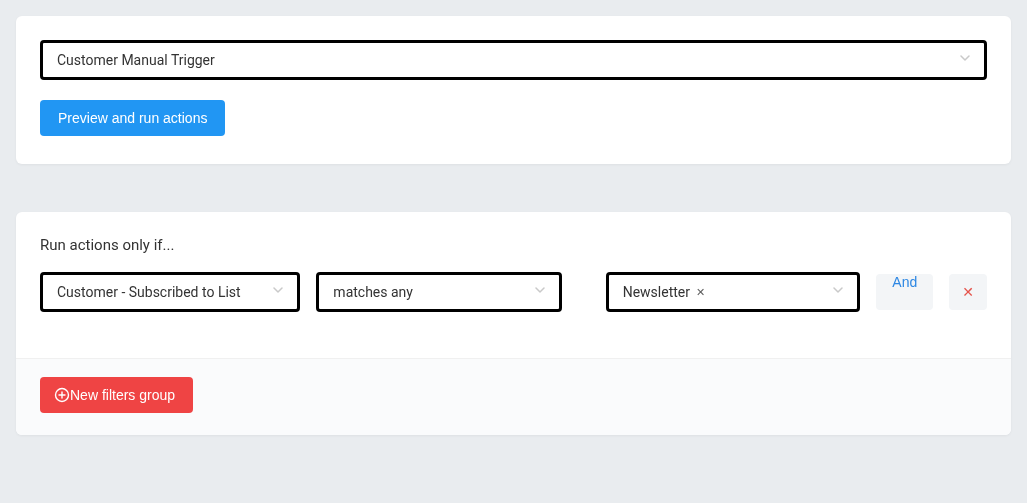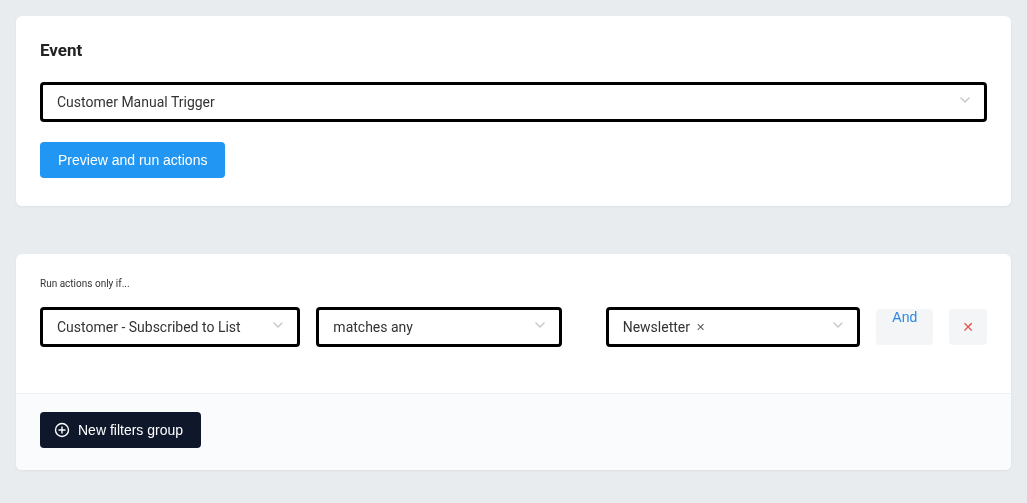--- a/index.html
+++ b/index.html
@@ -64,21 +64,21 @@
       cursor: pointer;
       border: none;
       white-space: nowrap;
     }
     .btn-primary {
       background: #2196f3;
       color: #fff;
       margin-top: 20px;
     }
     .filters-desc {
-      font-size: 10px;
+      font-size: 15px;
       color: #333;
       margin-bottom: 18px;
     }
     .filters-row {
       display: flex;
       gap: 16px;
       align-items: center;
     }
     .filters-row .select.fixed-1 { width: 274px; }
     .filters-row .select.fixed-2 { width: 258px; align-items: center; }
@@ -122,37 +122,35 @@
       font-size: 14px;
     }
     .card-footer {
       margin: 0 -24px;
       margin-top: 46px;
       background: #fafbfc;
       border-top: 1px solid #f0f0f0;
       padding: 18px 24px 22px 24px;
     }
     .btn-success {
-      background: #0f172a;
+      background: #ef4444;
       color: #fff;
       height: 36px;
       padding: 0 18px 0 14px;
-      gap: 8px;
     }
     .plus-circle {
       width: 16px; height: 16px; display: inline-flex; align-items:center; justify-content:center;
     }
     .plus-circle svg { display:block; }
     .chev-svg { stroke: #888; }
   </style>
 </head>
 <body>
 
 <div class="card">
-  <div class="card-title">Event</div>
 
   <div class="select">
     <span class="value">Customer Manual Trigger</span>
     <span class="chevron-down">
       <svg width="10" height="6" viewBox="0 0 10 6">
           <path d="M1 1 L5 5 L9 1" fill="none" class="chev-svg" stroke-width="1.5" stroke-linecap="round" stroke-linejoin="round"></path>
         </svg>
     </span>
   </div>
 

